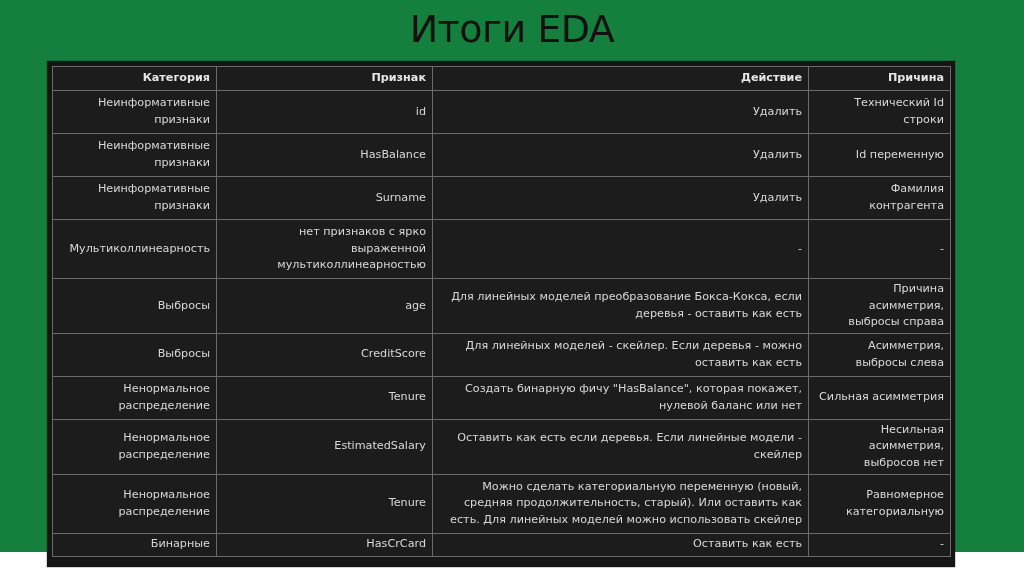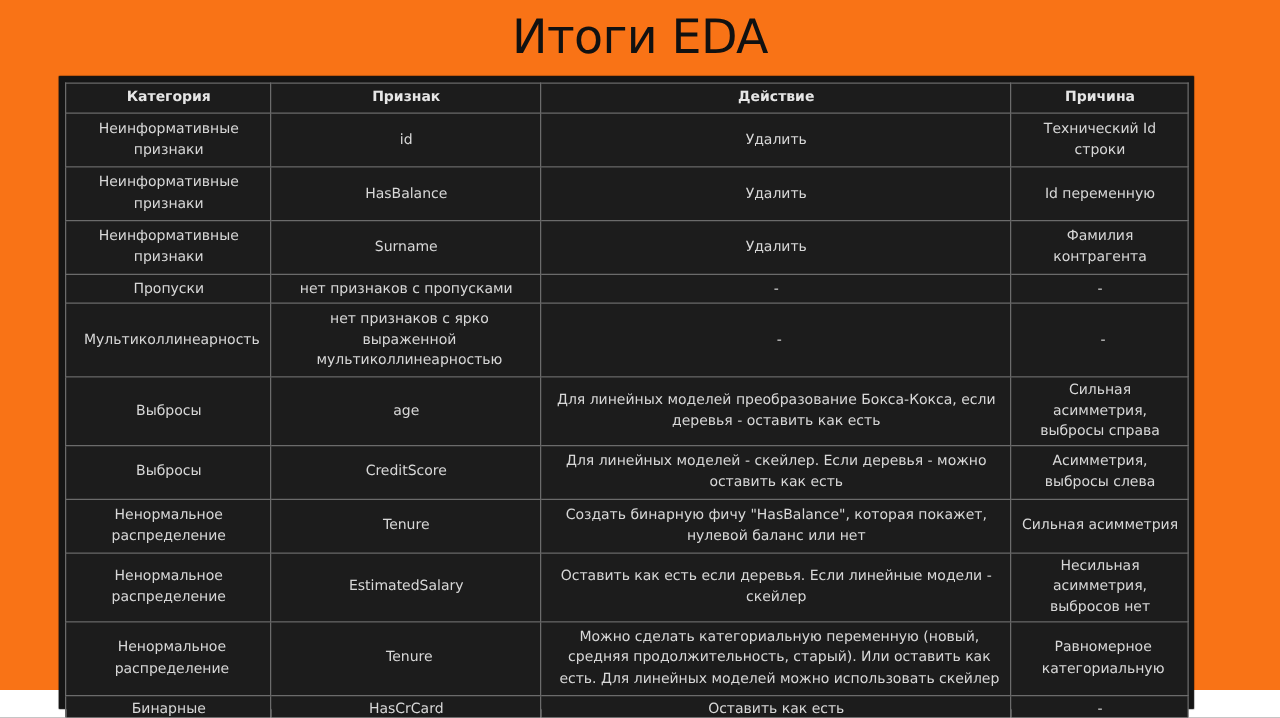--- a/index.html
+++ b/index.html
@@ -8,21 +8,21 @@
     background: #ffffff;
     width: 1024px;
     height: 574px;
     overflow: hidden;
     font-family: "DejaVu Sans", "Liberation Sans", sans-serif;
   }
   .slide {
     position: relative;
     width: 1024px;
     height: 552px;
-    background: #f97316;
+    background: #15803d;
   }
   .slide-title {
     position: absolute;
     left: 0;
     top: 6px;
     width: 1024px;
     text-align: center;
     font-family: "DejaVu Sans", "Liberation Sans", sans-serif;
     font-size: 38px;
     line-height: 46px;
@@ -47,21 +47,21 @@
     table-layout: fixed;
     color: #d8d8d8;
     font-family: "DejaVu Sans", "Liberation Sans", sans-serif;
     font-size: 11.2px;
     line-height: 16.6px;
   }
   table.eda th, table.eda td {
     border: 1px solid #6b6b6b;
     padding: 2px 6px 2px 7px;
     vertical-align: middle;
-    text-align: center;
+    text-align: right;
     background: #1c1c1c;
     overflow: hidden;
   }
   table.eda th {
     font-weight: bold;
     color: #e6e6e6;
     height: 19px;
     background: #1c1c1c;
   }
   col.c1 { width: 164px; }
@@ -107,37 +107,31 @@
           <td>HasBalance</td>
           <td>Удалить</td>
           <td>Id переменную</td>
         </tr>
         <tr class="h2">
           <td>Неинформативные признаки</td>
           <td>Surname</td>
           <td>Удалить</td>
           <td>Фамилия контрагента</td>
         </tr>
-        <tr class="h1">
-          <td>Пропуски</td>
-          <td>нет признаков с пропусками</td>
-          <td>-</td>
-          <td>-</td>
-        </tr>
         <tr class="h3b">
           <td>Мультиколлинеарность</td>
           <td>нет признаков с ярко выраженной мультиколлинеарностью</td>
           <td>-</td>
           <td>-</td>
         </tr>
         <tr class="h2">
           <td>Выбросы</td>
           <td>age</td>
           <td>Для линейных моделей преобразование Бокса-Кокса, если деревья - оставить как есть</td>
-          <td>Сильная асимметрия, выбросы справа</td>
+          <td>Причина асимметрия, выбросы справа</td>
         </tr>
         <tr class="h2">
           <td>Выбросы</td>
           <td>CreditScore</td>
           <td>Для линейных моделей - скейлер. Если деревья - можно оставить как есть</td>
           <td>Асимметрия, выбросы слева</td>
         </tr>
         <tr class="h2">
           <td>Ненормальное распределение</td>
           <td>Tenure</td>

